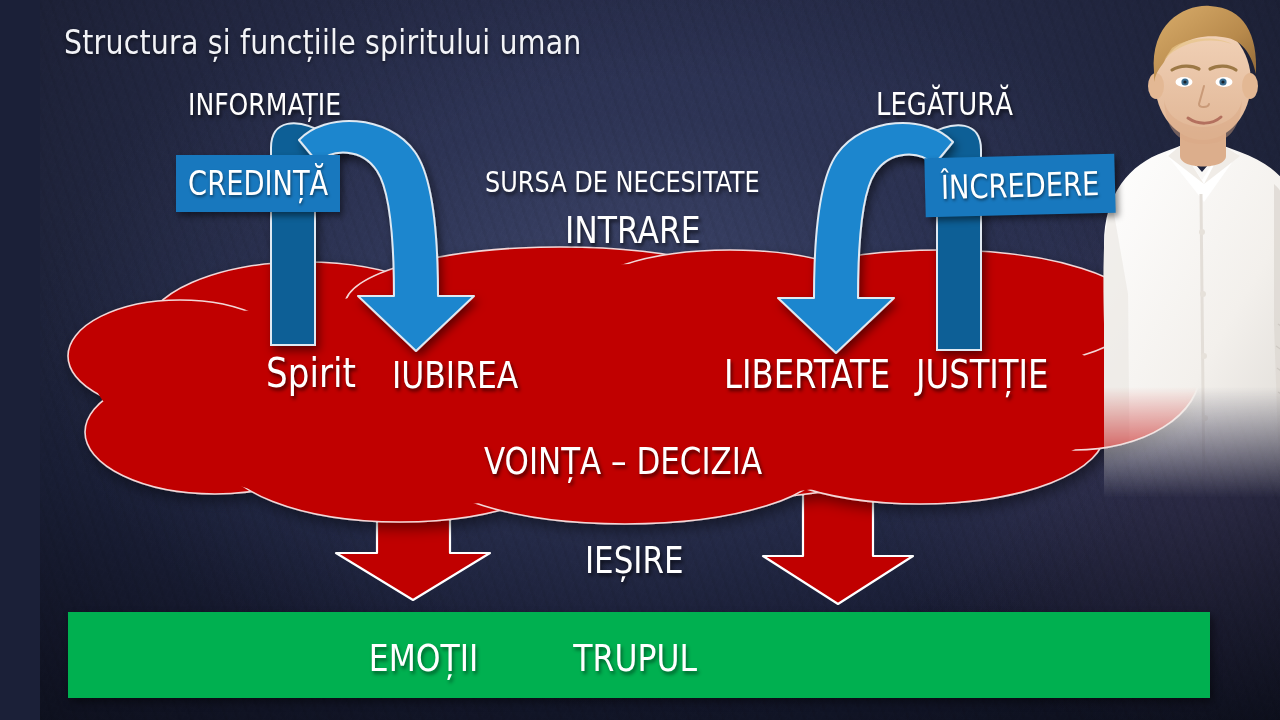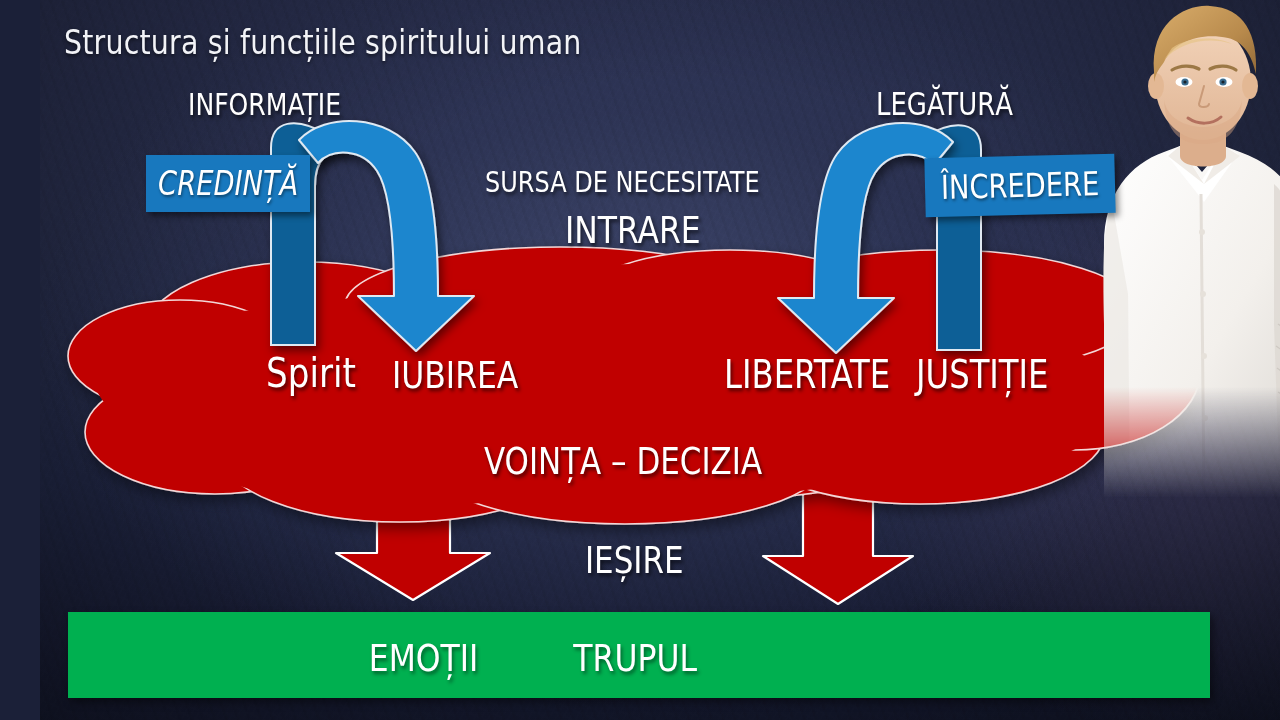--- a/index.html
+++ b/index.html
@@ -257,21 +257,21 @@
 
     <div class="cap thin" style="left:684px; top:352px; font-size:39px; transform:scaleX(.92);">LIBERTATE</div>
 
     <div class="cap thin" style="left:876px; top:352px; font-size:39px; transform:scaleX(.92);">JUSTIȚIE</div>
 
     <div class="cap thin" style="left:444px; top:440px; font-size:37px; transform:scaleX(.93);">VOINȚA – DECIZIA</div>
 
     <div class="cap thin" style="left:545px; top:539px; font-size:37px; transform:scaleX(.93);">IEȘIRE</div>
   </div>
 
-  <div class="chip" style="left:106px; top:155px; width:164px; height:57px; z-index:7;font-style:italic;">
+  <div class="chip" style="left:136px; top:155px; width:164px; height:57px; z-index:7;">
     <span style="font-size:33px; transform:scaleX(.92);">CREDINȚĂ</span>
   </div>
 
   <div class="chip" style="left:885px; top:156px; width:190px; height:59px; z-index:7; transform:rotate(-1.4deg);">
     <span style="font-size:33px; transform:scaleX(.92);">ÎNCREDERE</span>
   </div>
 
   <div class="greenbar" style="left:28px; top:612px; width:1142px; height:86px; z-index:8;">
     <span class="gtxt" style="left:296px; top:24px; font-size:38px; transform:scaleX(.92);">EMOȚII</span>
     <span class="gtxt" style="left:500px; top:24px; font-size:38px; transform:scaleX(.92);">TRUPUL</span>

